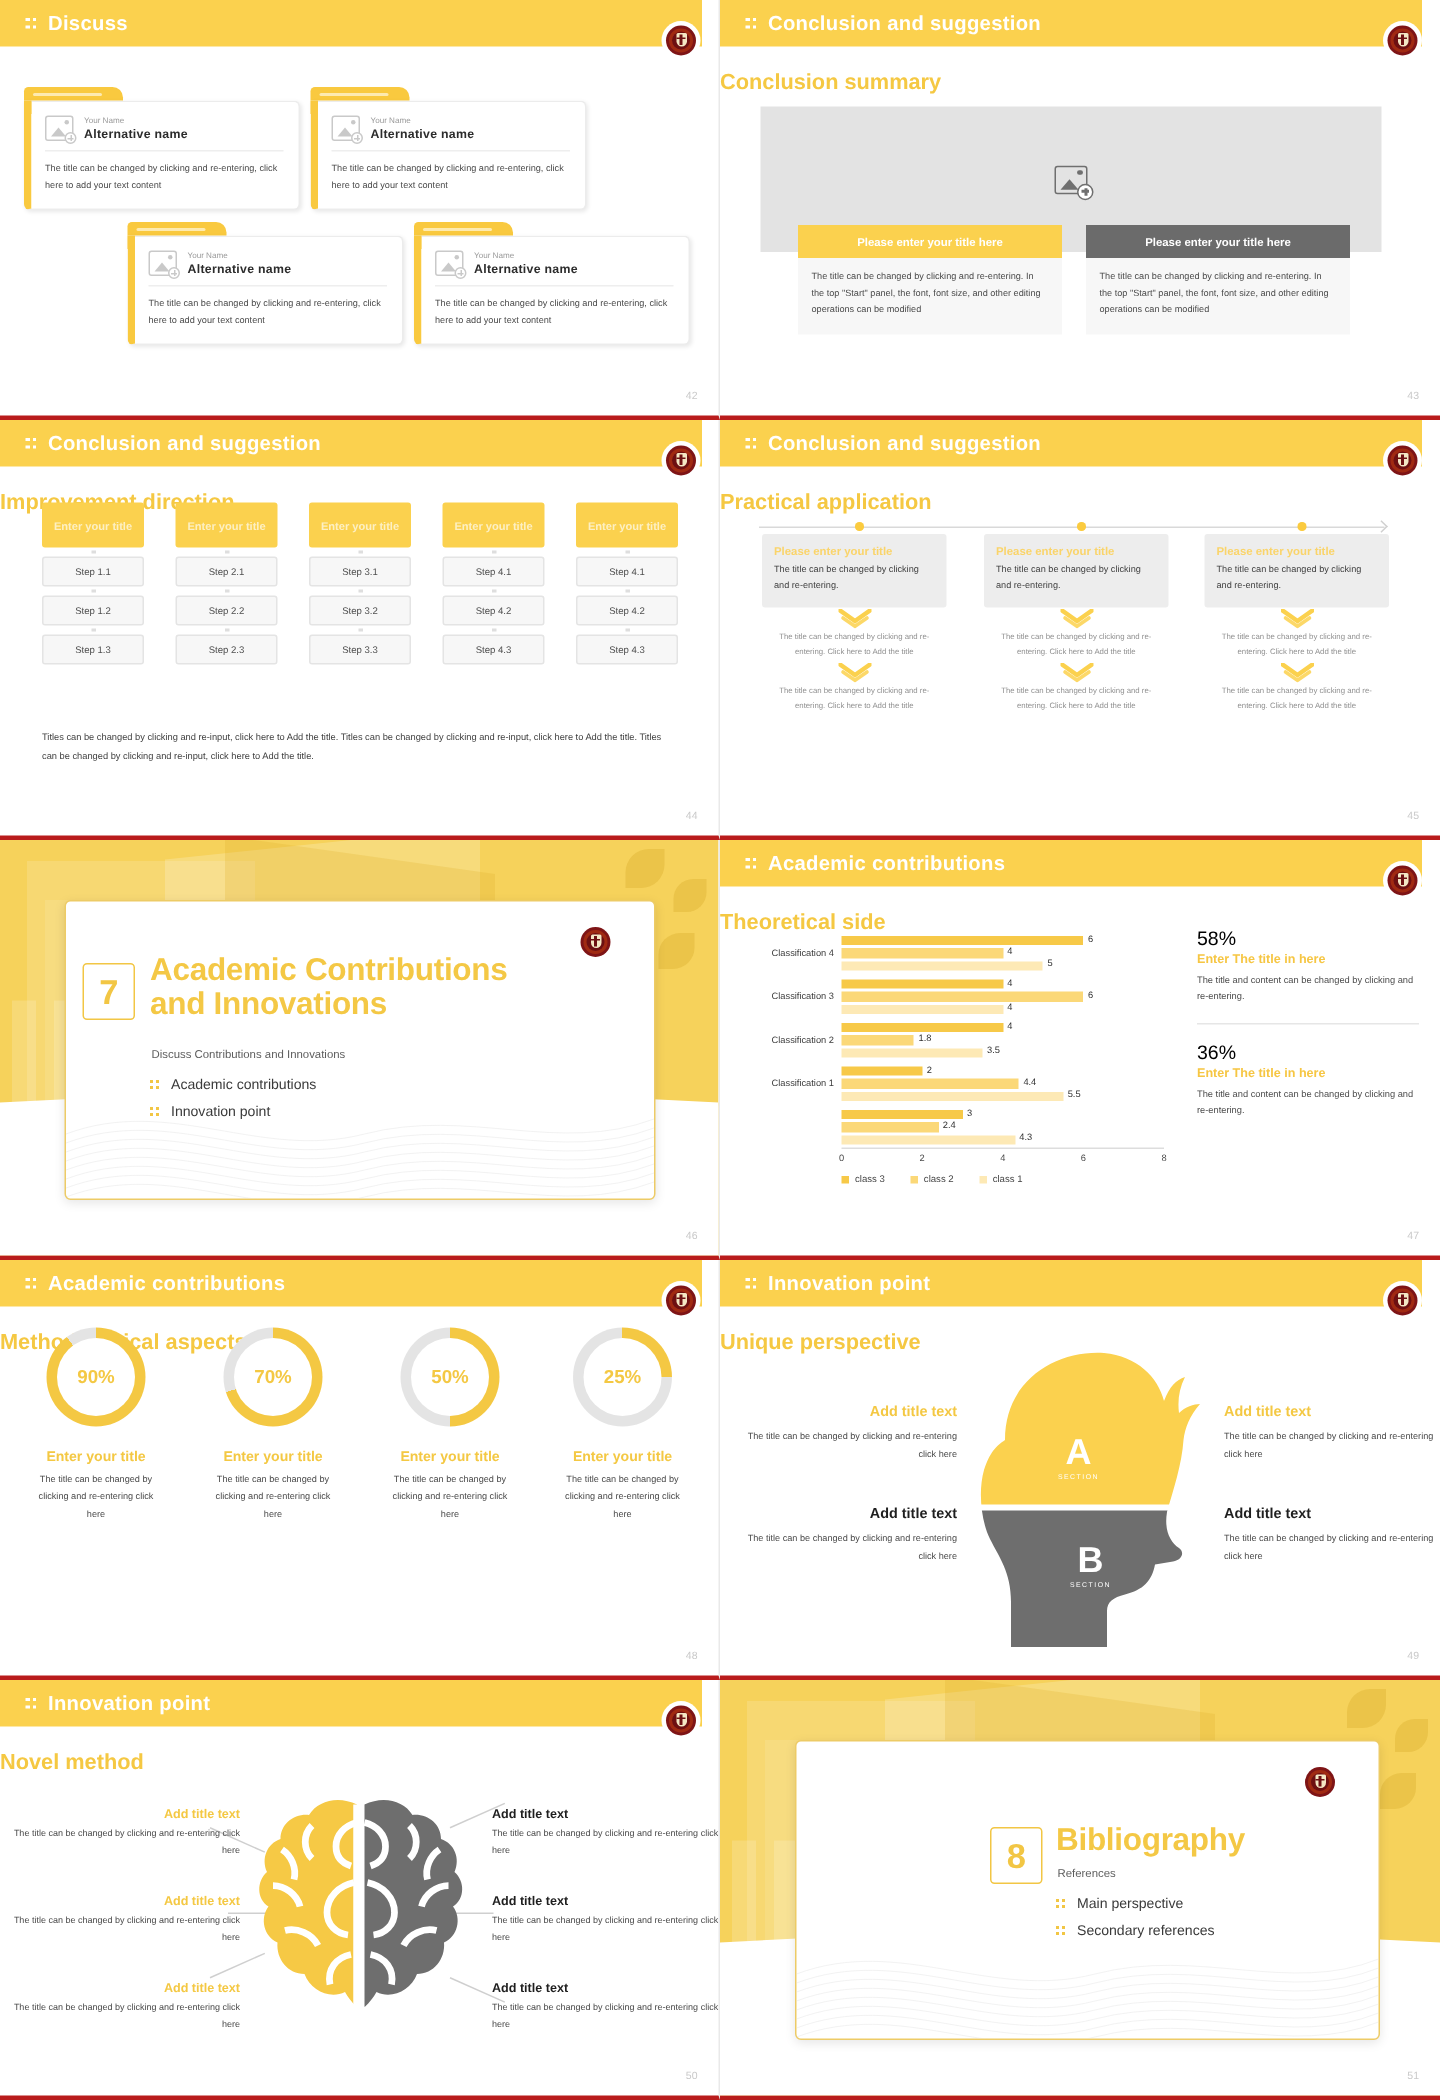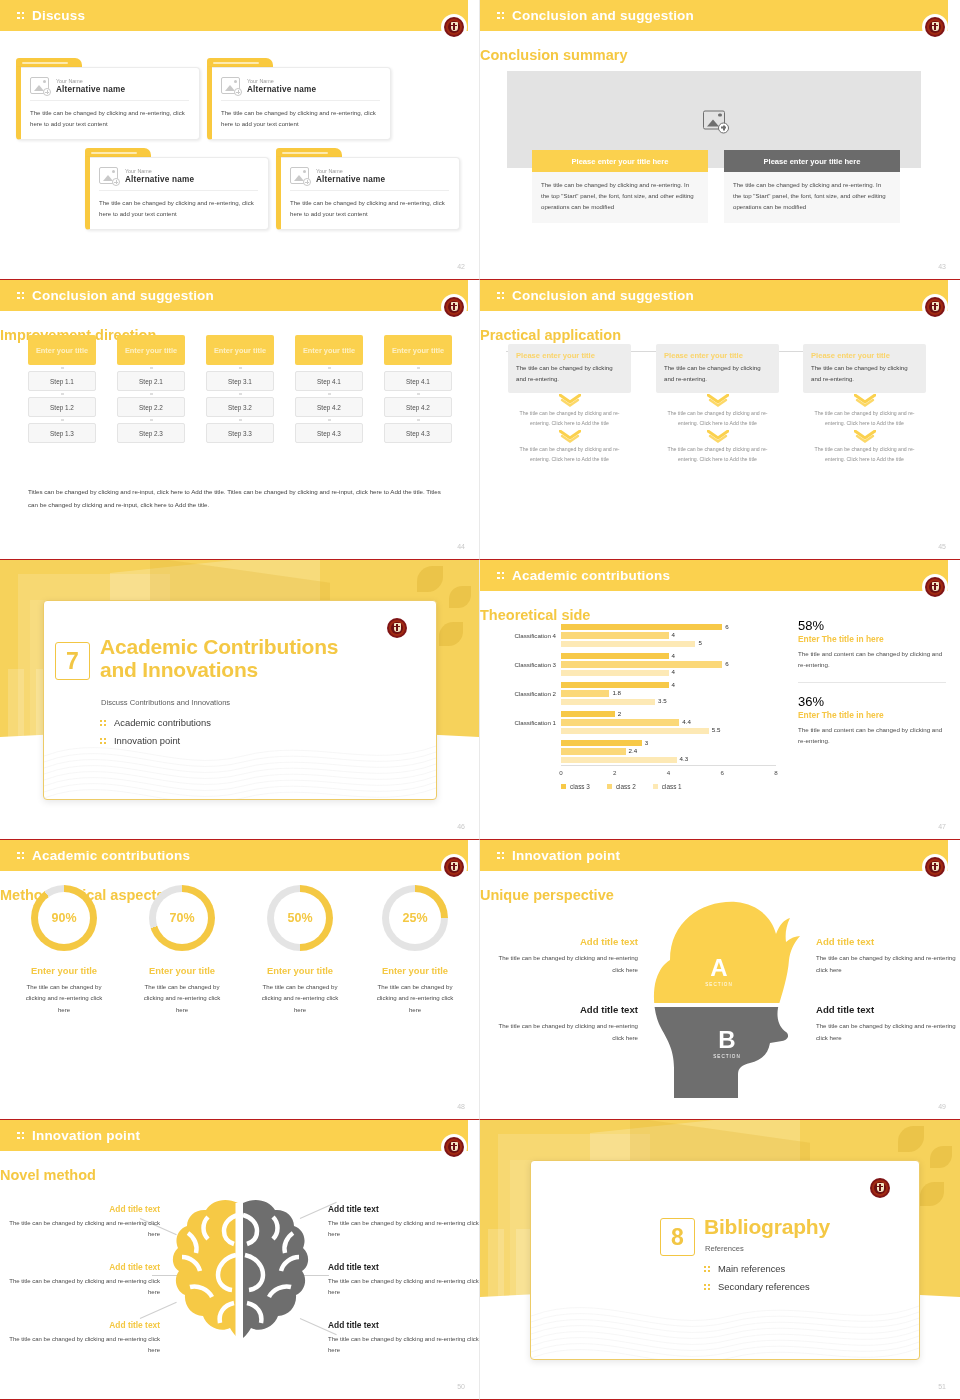--- a/index.html
+++ b/index.html
@@ -3,21 +3,21 @@
 <meta charset="utf-8">
 <style>
   * { box-sizing: border-box; margin:0; padding:0; }
   html,body{ background:#f0f0f0; }
   body{
     width:960px; height:1400px;
     font-family:"Liberation Sans", sans-serif;
     -webkit-font-smoothing:antialiased;
   }
   .deck{ display:grid; grid-template-columns:480px 480px; grid-template-rows:repeat(5,280px); width:960px; height:1400px; }
-  .slide{ position:relative; width:480px; height:280px; background:#fff; overflow:hidden; border-right:1px solid #e9e9e9; border-bottom:1px solid #b91c1c; }
+  .slide{ position:relative; width:480px; height:280px; background:#fff; overflow:hidden; border-right:1px solid #e9e9e9; border-bottom:3px solid #b91c1c; }
   .slide:nth-child(2n){ border-right:none; }
 
   
   .hdr{ position:absolute; left:0; top:0; width:468px; height:31px; background:#FBD14E; display:flex; align-items:center; }
   .hdr .dots{ margin-left:17px; margin-right:6px; position:relative; width:9px; height:12px; }
   .hdr .dots i{ position:absolute; width:2.6px; height:2.6px; background:#fff; border-radius:0; }
   .hdr .dots i:nth-child(1){ left:0; top:2px }
   .hdr .dots i:nth-child(2){ left:0; top:7px }
   .hdr .dots i:nth-child(3){ left:4.6px; top:2px }
   .hdr .dots i:nth-child(4){ left:4.6px; top:7px }
@@ -79,21 +79,21 @@
       justify-content:center; font-size:6.4px; color:#4f4f4f; }
   .vdot{ height:6px; display:flex; align-items:center; justify-content:center; }
   .vdot i{ width:3px; height:2px; background:#dedede; }
   .impgrid{ position:absolute; left:28px; top:55px; width:424px; display:grid; grid-template-columns:repeat(5,1fr); gap:0 21px; }
   .impnote{ position:absolute; left:28px; top:205px; width:424px; font-size:6.2px; color:#3f3f3f; line-height:2.1; }
 
   
   .tline{ position:absolute; left:26px; top:71px; width:417px; height:1px; background:#d9d9d9; }
   .tline .arw{ position:absolute; right:-1px; top:-3.2px; width:6px; height:6px; border-top:1px solid #d0d0d0; border-right:1px solid #d0d0d0; transform:rotate(45deg); }
   .tdot{ position:absolute; top:68px; width:5.5px; height:5.5px; border-radius:50%; background:#FBCB3F; }
-  .pcol{ position:absolute; top:64px; width:123px; }
+  .pcol{ position:absolute; top:76px; width:123px; }
   .pcol .hd{ background:#ededed; border-radius:2px; padding:7px 8px 8px; }
   .pcol .hd h4{ font-size:7.6px; font-weight:bold; color:#FAD46A; margin-bottom:3px; }
   .pcol .hd p{ font-size:6.1px; color:#414141; line-height:1.8; }
   .chev{ height:16px; display:flex; align-items:center; justify-content:center; }
   .chev svg{ display:block; }
   .pcol .sub{ font-size:5.2px; color:#909090; line-height:1.9; text-align:center; padding:0 6px; }
 
   
   .divbg{ position:absolute; inset:0; background:#F6D25B; overflow:hidden; }
   .divbg .bldg{ position:absolute; left:18px; top:14px; width:152px; height:170px; background:rgba(255,255,255,.14); }
@@ -882,21 +882,21 @@
     </div>
     <div class="dsub" style="left:225px;top:124px">References</div>
     <div class="dlist" style="left:224px;top:143px">
       <div>
         <span class="bdots">
             <i></i>
             <i></i>
             <i></i>
             <i></i>
           </span>
-        <span>Main references</span>
+        <span>Main perspective</span>
       </div>
       <div>
         <span class="bdots">
             <i></i>
             <i></i>
             <i></i>
             <i></i>
           </span>
         <span>Secondary references</span>
       </div>

